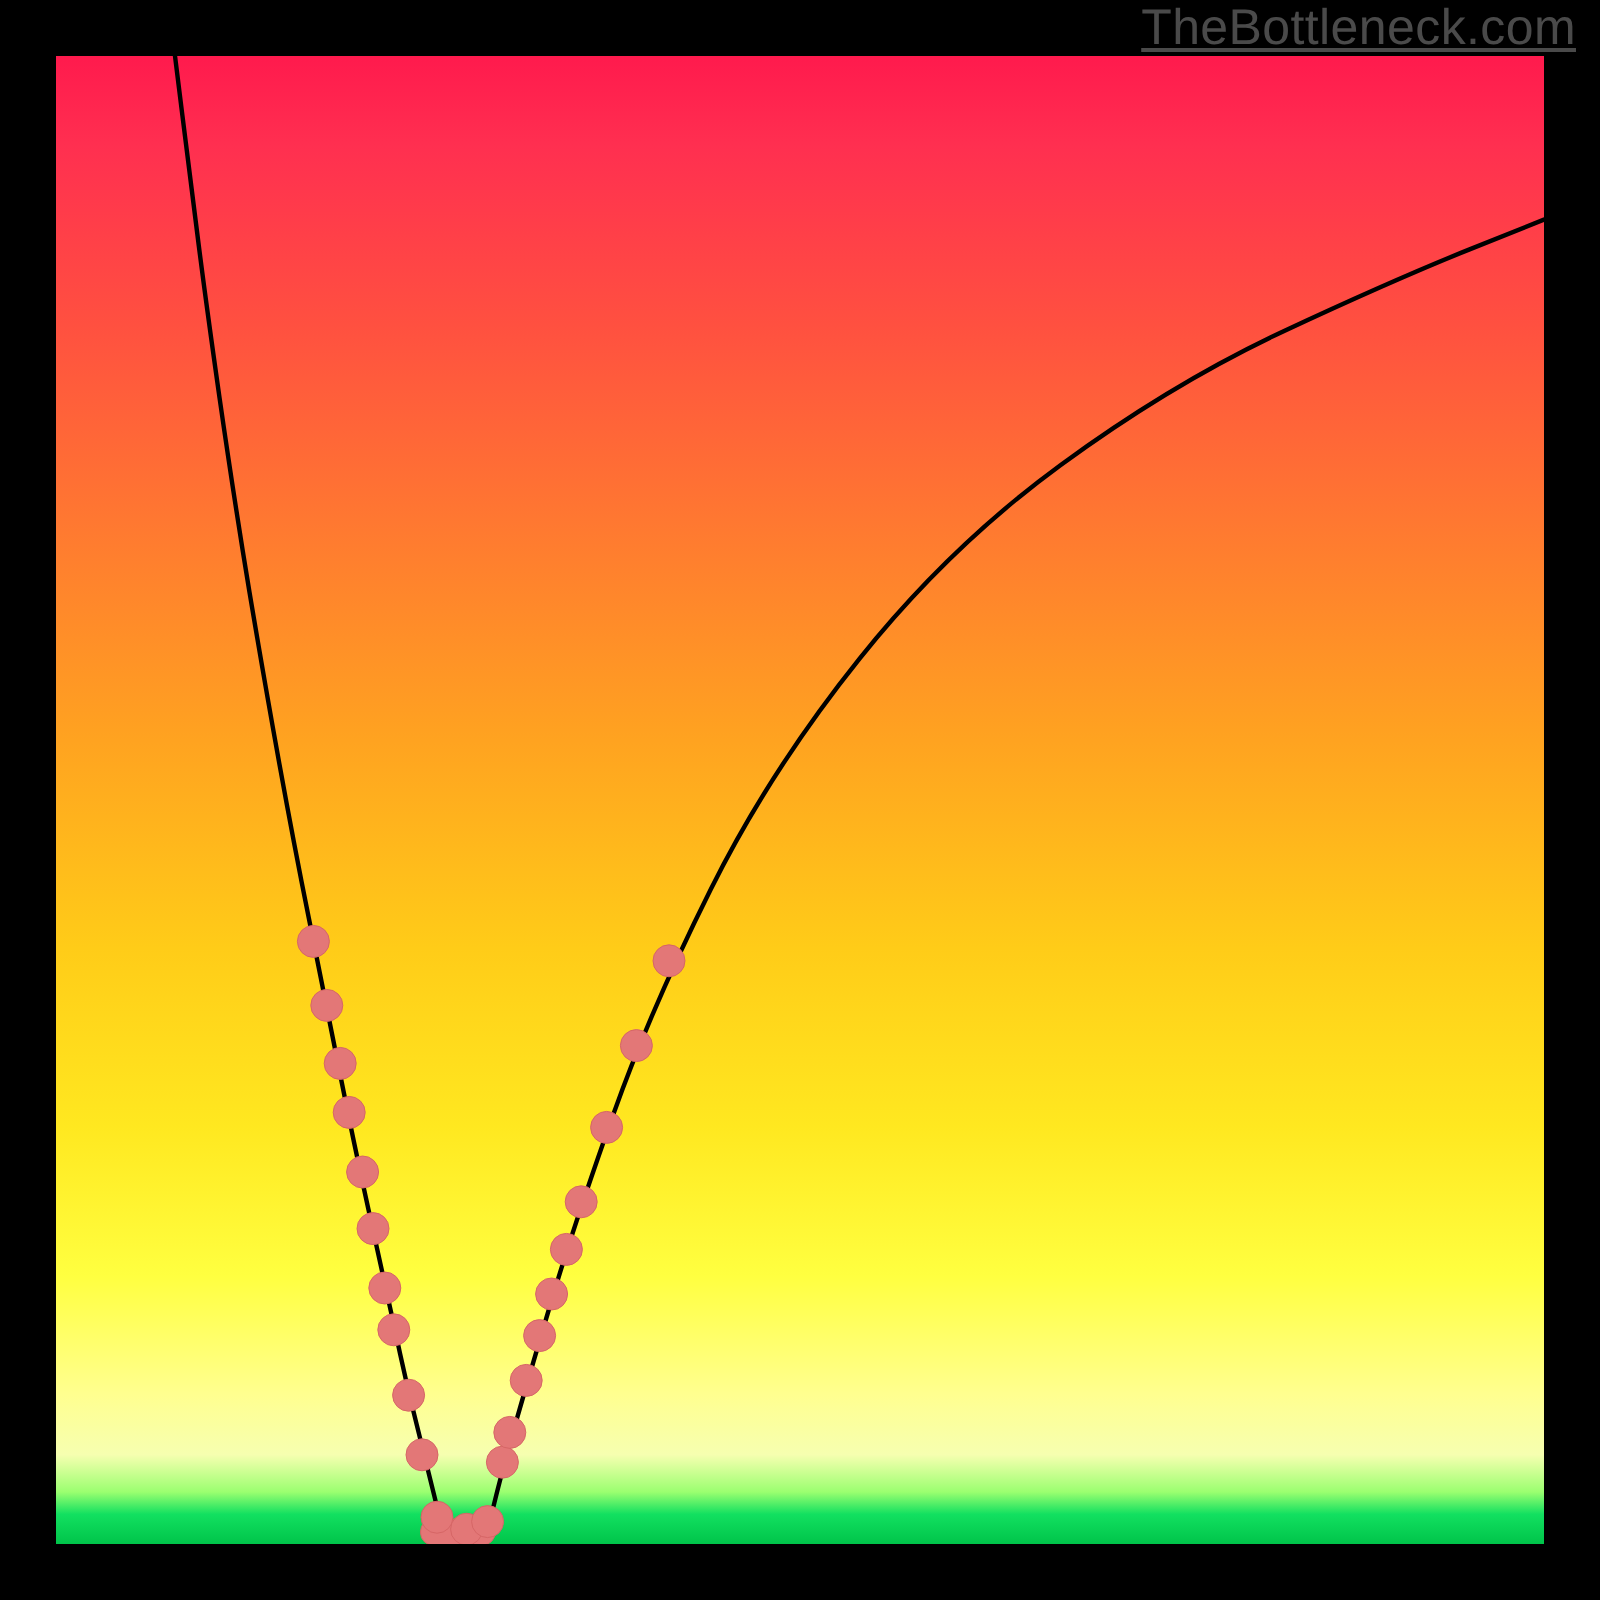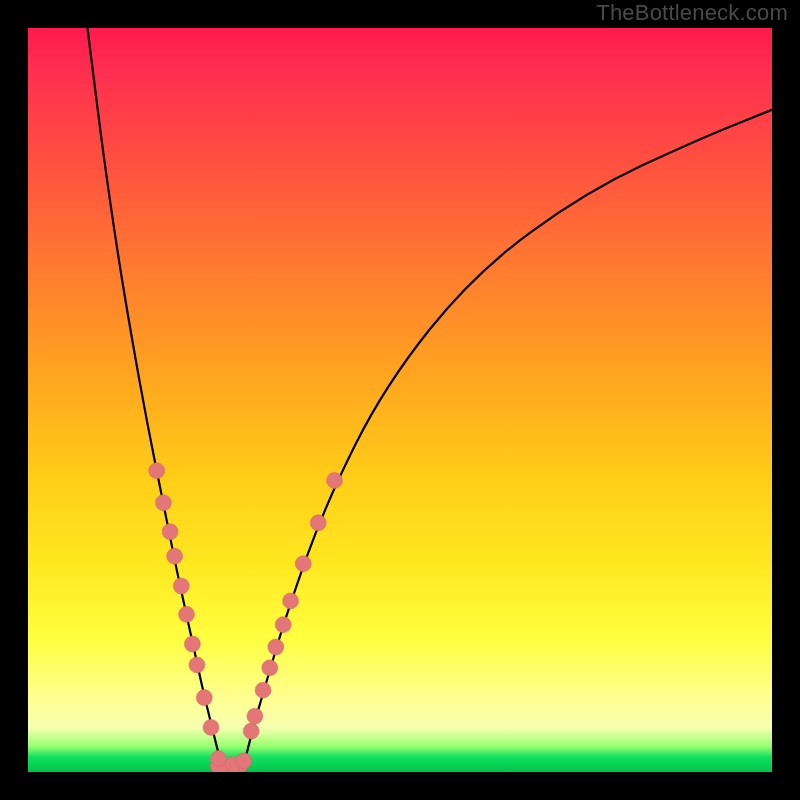--- a/index.html
+++ b/index.html
@@ -39,23 +39,24 @@
       #9bff70 96.5%,
       #12e060 98%,
       #00c44a 100%
     );
   }
   .watermark {
     position: absolute;
     top: 0;
     right: 12px;
     color: #4a4a4a;
-    font-size: 22px;
+    font-size: 25px;
     letter-spacing: 0.2px;
     user-select: none;
+    text-decoration: underline;
   }
   svg {
     position: absolute;
     left: 0;
     top: 0;
   }
   .curve {
     fill: none;
     stroke: #000;
     stroke-width: 2.2;

